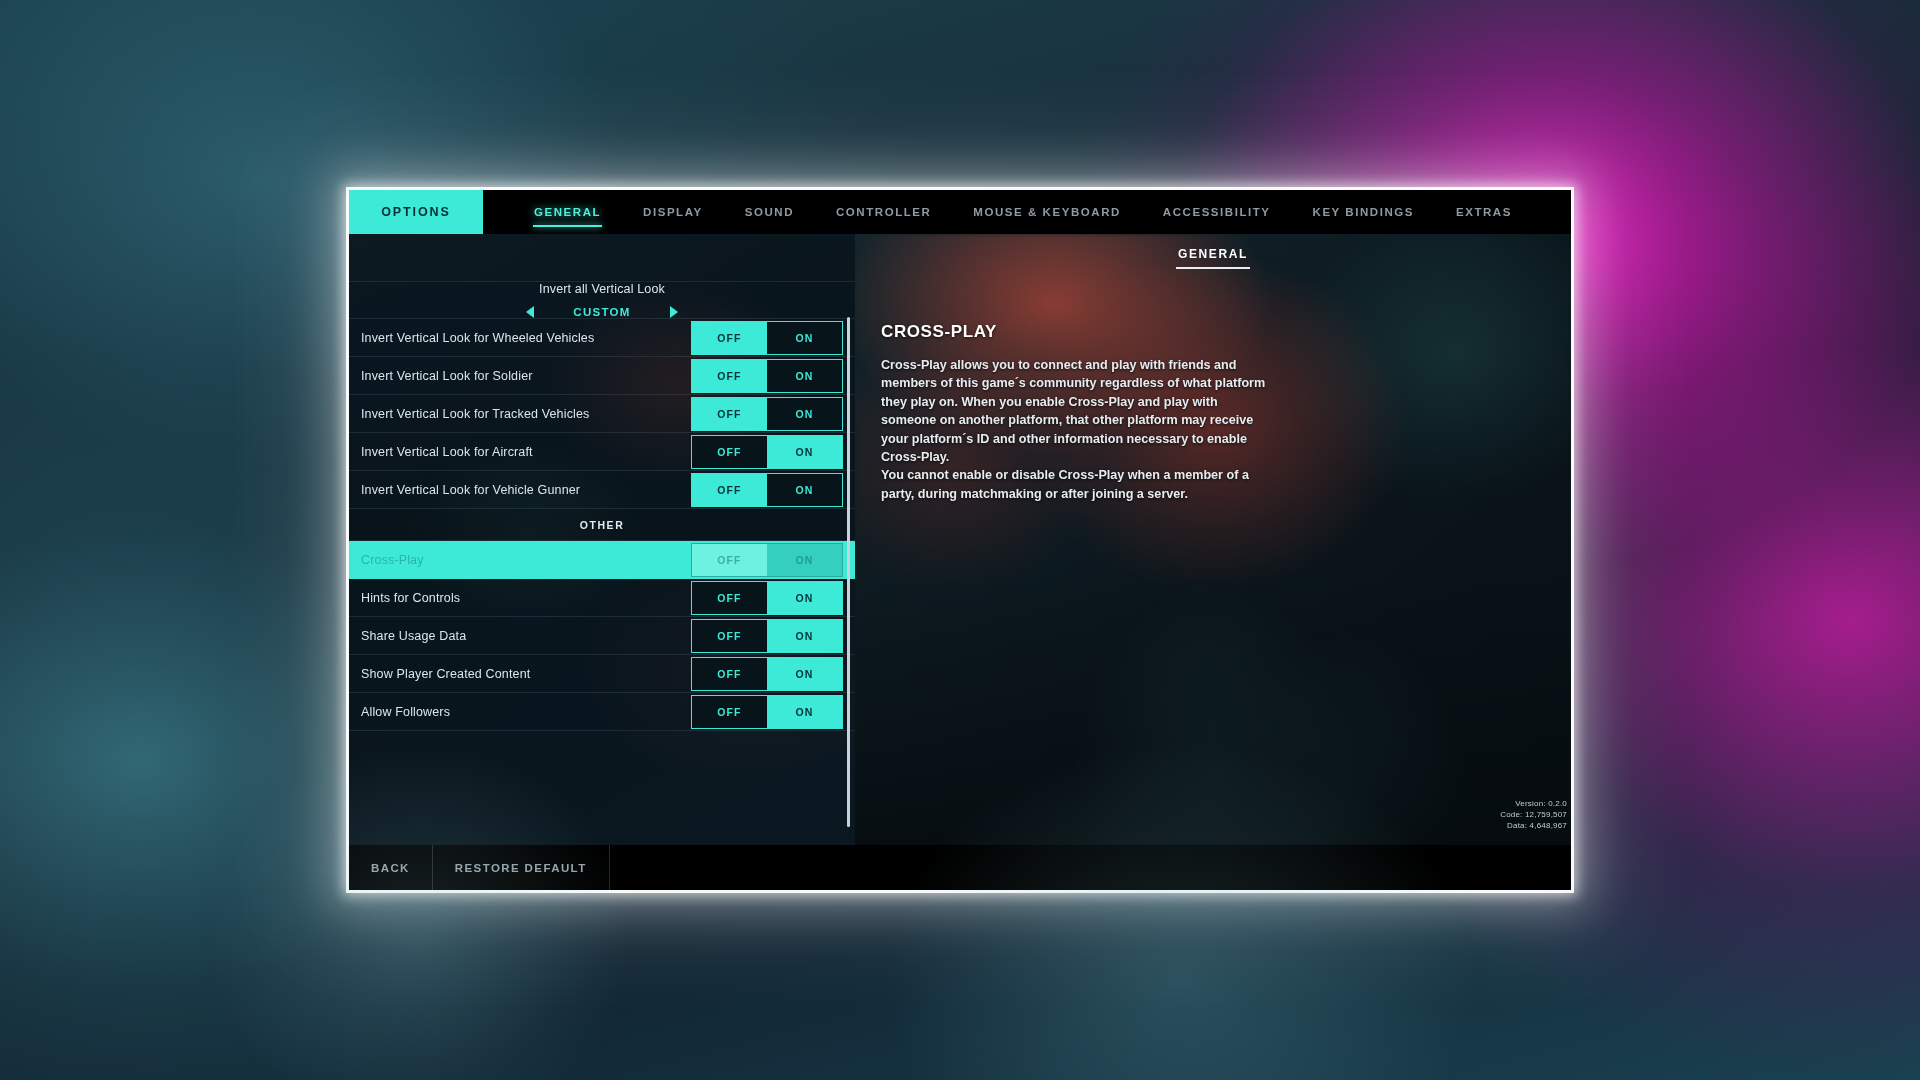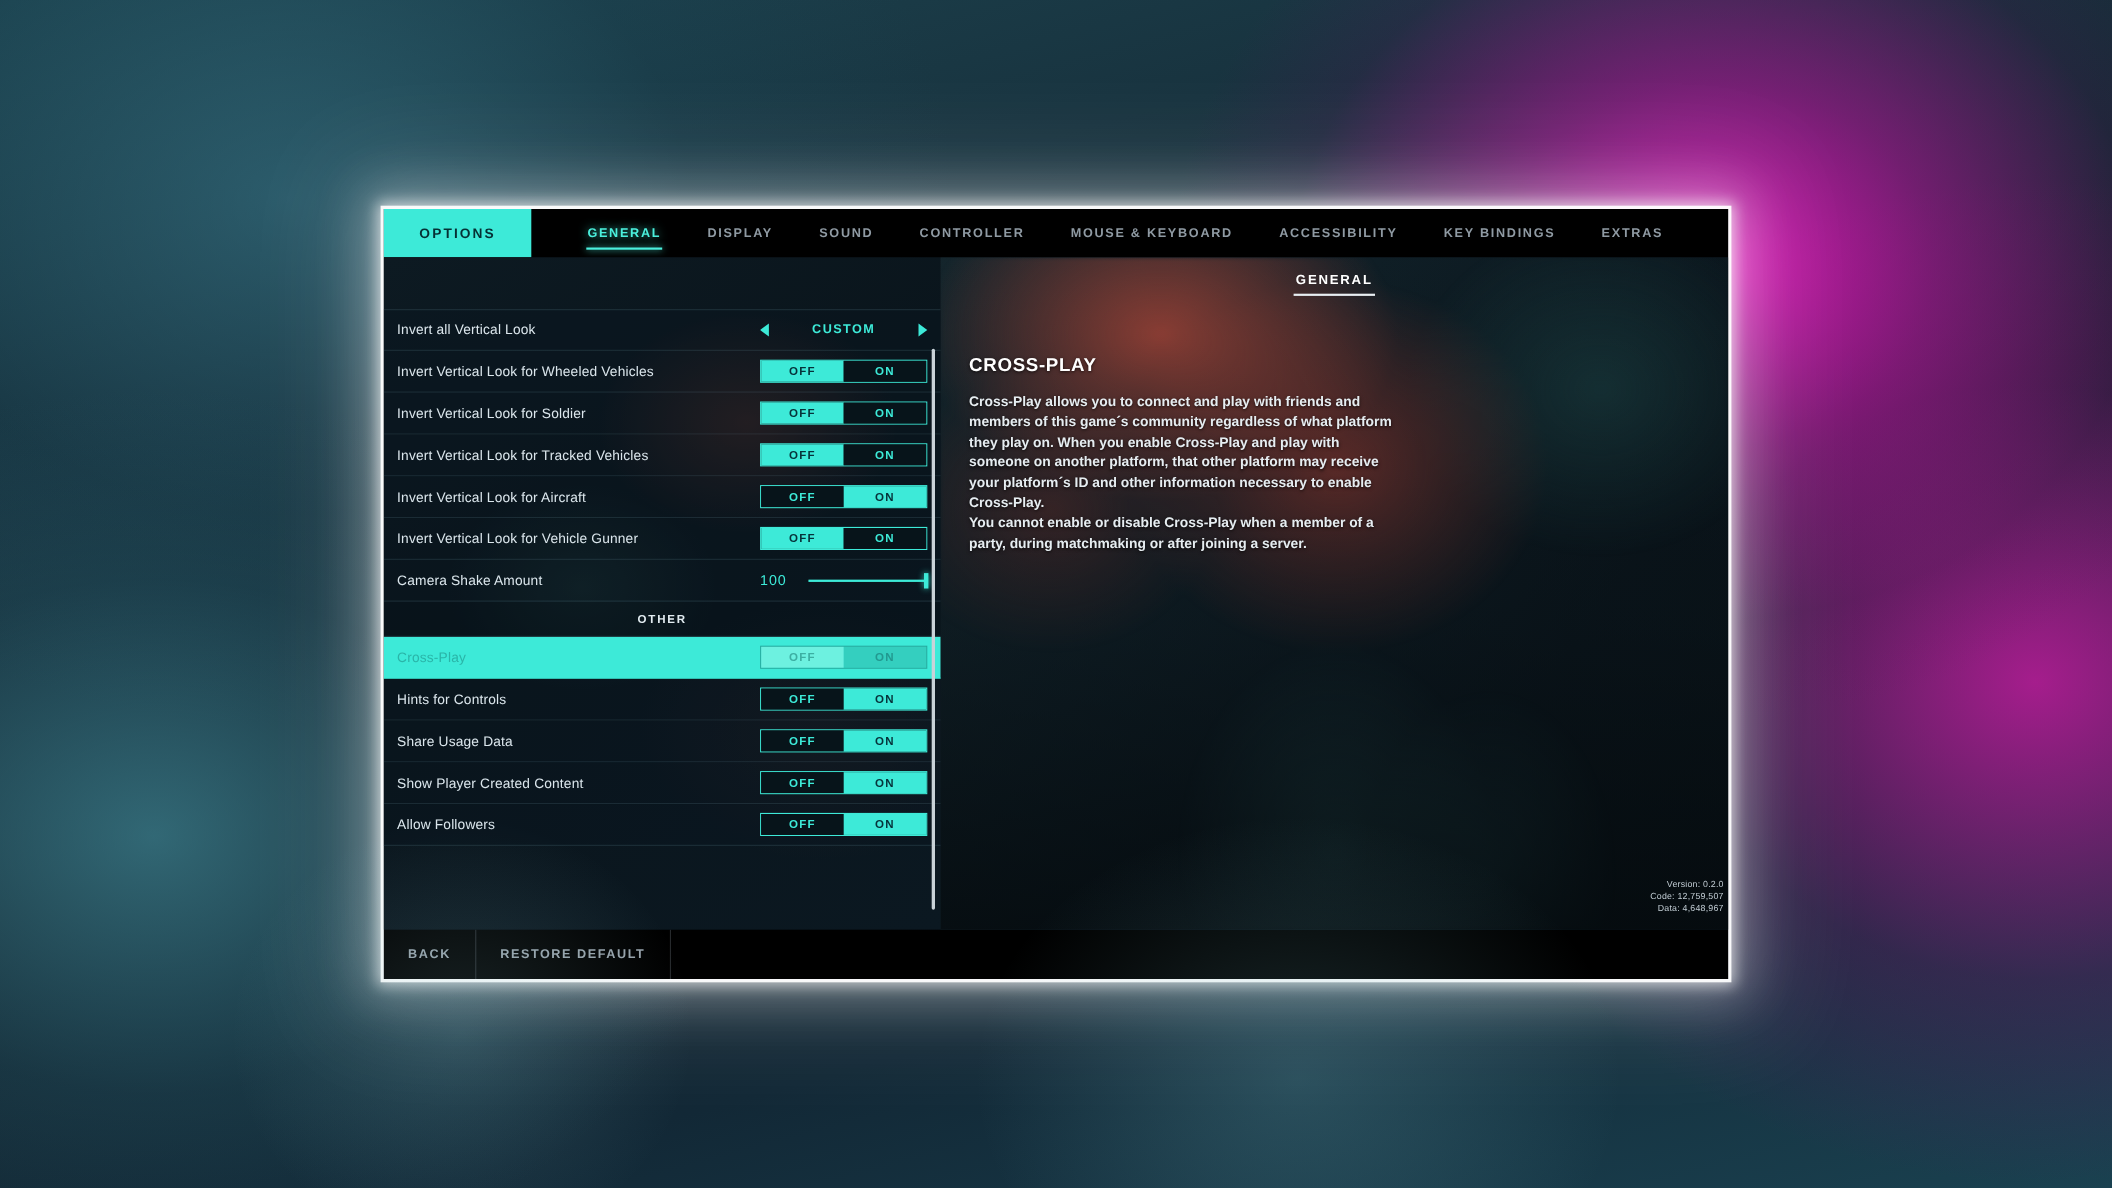--- a/index.html
+++ b/index.html
@@ -123,21 +123,21 @@
 
   .srow {
     position: relative;
     display: flex;
     align-items: center;
     height: 38px;
     padding: 0 12px 0 12px;
     border-bottom: 1px solid rgba(120,160,175,0.16);
     background: rgba(10,22,30,0.42);
   }
-  .srow:first-child { border-top: 1px solid rgba(120,160,175,0.16); }
+  .srow:first-child { border-top: 1px solid rgba(120,160,175,0.16); flex-direction: column; }
   .srow .slabel {
     flex: 1;
     font-size: 12.5px;
     color: #dbe6ec;
     letter-spacing: 0.15px;
   }
   .srow.selected { background: #3dead8; border-bottom-color: #3dead8; }
   .srow.selected .slabel { color: #2ab5a8; }
 
   .section-head {
@@ -150,21 +150,21 @@
     font-size: 10.5px;
     font-weight: bold;
     letter-spacing: 1.6px;
     color: #e2ecf1;
   }
 
   
   .toggle {
     display: flex;
     width: 152px;
-    height: 21px;
+    height: 34px;
     border: 1px solid #3dead8;
     text-align: center;
   }
   .toggle .opt {
     flex: 1;
     display: flex;
     align-items: center;
     justify-content: center;
     font-size: 10.5px;
     font-weight: bold;
@@ -412,30 +412,20 @@
                 <div class="opt on">ON</div>
               </div>
             </div>
             <div class="srow">
               <div class="slabel">Invert Vertical Look for Vehicle Gunner</div>
               <div class="toggle">
                 <div class="opt on">OFF</div>
                 <div class="opt">ON</div>
               </div>
             </div>
-            <div class="srow">
-              <div class="slabel">Camera Shake Amount</div>
-              <div class="slider-wrap">
-                <div class="sval">100</div>
-                <div class="slider-track">
-                  <div class="slider-fill" style="width: 100%;"></div>
-                  <div class="slider-knob" style="left: calc(100% - 3px);"></div>
-                </div>
-              </div>
-            </div>
             <div class="section-head">OTHER</div>
             <div class="srow selected">
               <div class="slabel">Cross-Play</div>
               <div class="toggle">
                 <div class="opt">OFF</div>
                 <div class="opt on">ON</div>
               </div>
             </div>
             <div class="srow">
               <div class="slabel">Hints for Controls</div>

